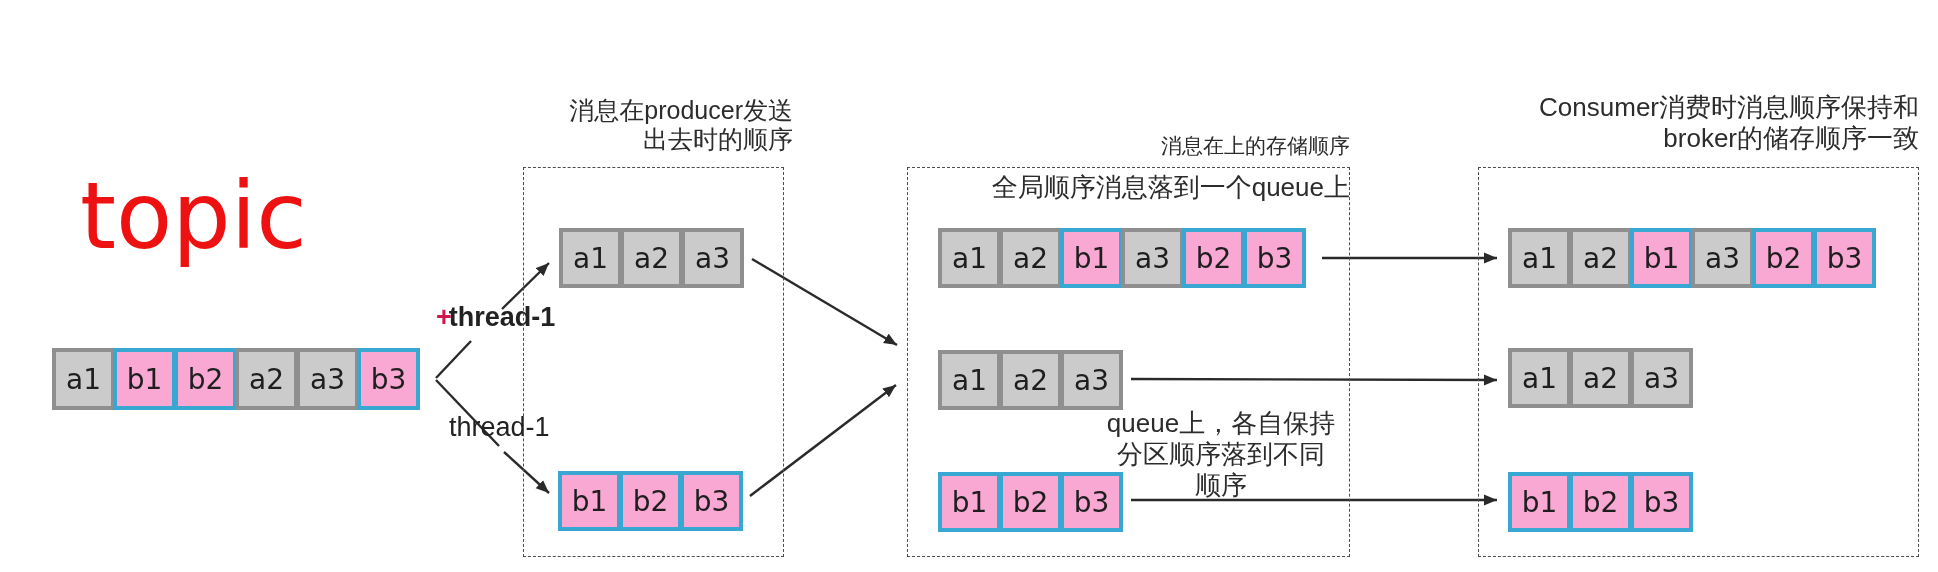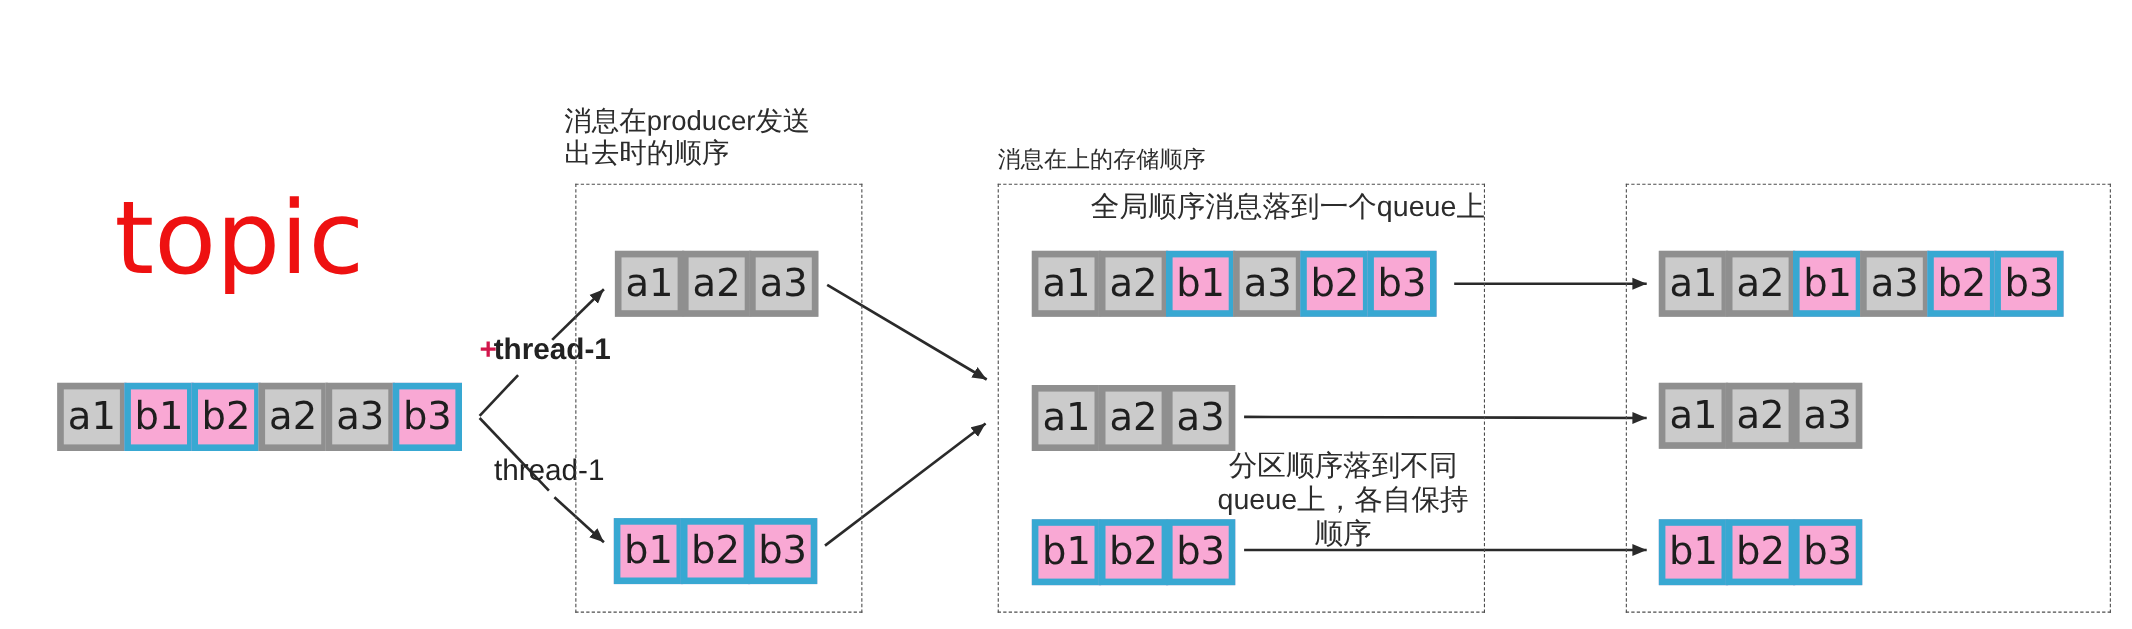--- a/index.html
+++ b/index.html
@@ -4,46 +4,46 @@
 <style>
   html,body { margin:0; padding:0; background:#ffffff; }
   #canvas {
     position:relative; width:1938px; height:572px; background:#ffffff; overflow:hidden;
     font-family:"Liberation Sans","DejaVu Sans",sans-serif; color:#2b2b2b;
   }
   #arrow-layer { position:absolute; left:0; top:0; width:1938px; height:572px; pointer-events:none; }
   #arrow-layer line { stroke:#2a2a2a; stroke-width:2.4; }
 
   #topic {
-    position:absolute; left:80px; top:158px; width:275px; text-align:center;
+    position:absolute; left:80px; top:158px; width:275px; 
     font-size:92px; line-height:118px; color:#ee1111; font-family:"DejaVu Sans",sans-serif;
   }
 
   .dashed-box { position:absolute; border:1.5px dashed #4d4d4d; box-sizing:border-box; }
   #box-producer { left:523px; top:167px; width:261px; height:390px; }
   #box-broker   { left:907px; top:167px; width:443px; height:390px; }
   #box-consumer { left:1478px; top:167px; width:441px; height:390px; }
 
-  .box-title { position:absolute; text-align:left; color:#2c2c2c; }
+  .box-title { position:absolute; text-align:right; color:#2c2c2c; }
   #title-producer { left:513px; top:96px;  width:280px; font-size:25px; line-height:29px; }
   #title-broker   { left:907px; top:131px; width:443px; font-size:21px; line-height:29px; }
   #title-consumer { left:1478px; top:92px; width:441px; font-size:26px; line-height:31px; }
   #caption-global { left:907px; top:172px; width:443px; font-size:26px; line-height:30px; position:absolute; text-align:right; color:#2c2c2c; }
   #caption-partition { left:1040px; top:408px; width:362px; font-size:26px; line-height:31px; position:absolute; text-align:center; color:#2c2c2c; }
 
   .thread-label { position:absolute; font-size:27px; color:#222222; white-space:nowrap; }
   #thread1 { left:436px; top:302px;font-weight:bold; }
   #thread2 { left:449px; top:412px; }
   .plus { color:#d2164b; margin-right:-3px; }
 
   .row { position:absolute; display:flex; }
   .cell {
     box-sizing:border-box; width:63px; height:60px; margin-left:-2px;
     display:flex; align-items:center; justify-content:center;
-    font-size:35px; color:#1e1e1e; border:6px solid #737373;
+    font-size:28px; color:#1e1e1e; border:4px solid #737373;
     font-family:"DejaVu Sans",sans-serif;
   }
   .cell:first-child { margin-left:0; }
   .cell[data-type="gray"] { background:#cbcbcb; border-color:#8f8f8f; }
   .cell[data-type="blue"] { background:#f9a8d4; border-color:#38a8d2; }
 
   #row-source { left:52px;  top:348px; } #row-source .cell { height:62px; }
   #row-prod-a { left:559px; top:228px; }
   #row-prod-b { left:558px; top:471px; }
   #row-brok-m { left:938px; top:228px; }
@@ -122,26 +122,28 @@
     <div class="cell" data-type="gray">a1</div>
     <div class="cell" data-type="gray">a2</div>
     <div class="cell" data-type="gray">a3</div>
   </div>
   <div class="row" id="row-brok-b">
     <div class="cell" data-type="blue">b1</div>
     <div class="cell" data-type="blue">b2</div>
     <div class="cell" data-type="blue">b3</div>
   </div>
   <div id="caption-partition">
+    <div>queue上，各自保持</div>
     <div>分区顺序落到不同</div>
-    <div>queue上，各自保持</div>
     <div>顺序</div>
   </div>
 
   <div class="box-title" id="title-consumer">
+    <div>Consumer消费时消息顺序保持和</div>
+    <div>broker的储存顺序一致</div>
   </div>
   <div class="dashed-box" id="box-consumer"></div>
   <div class="row" id="row-cons-m">
     <div class="cell" data-type="gray">a1</div>
     <div class="cell" data-type="gray">a2</div>
     <div class="cell" data-type="blue">b1</div>
     <div class="cell" data-type="gray">a3</div>
     <div class="cell" data-type="blue">b2</div>
     <div class="cell" data-type="blue">b3</div>
   </div>

